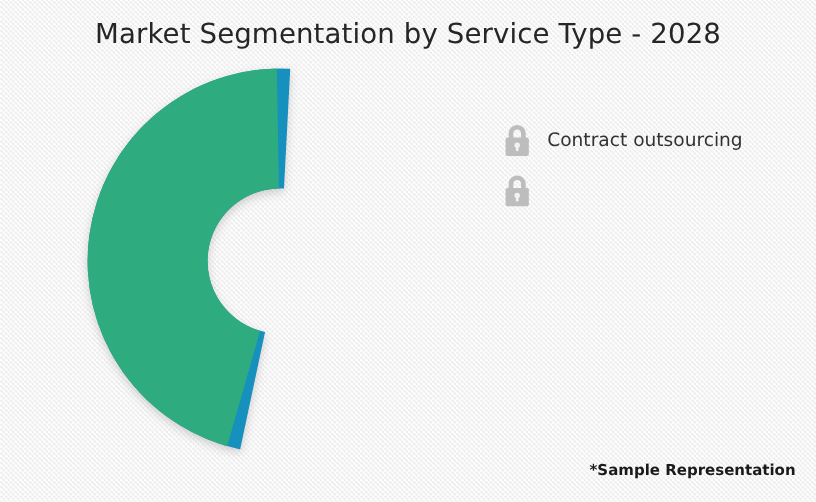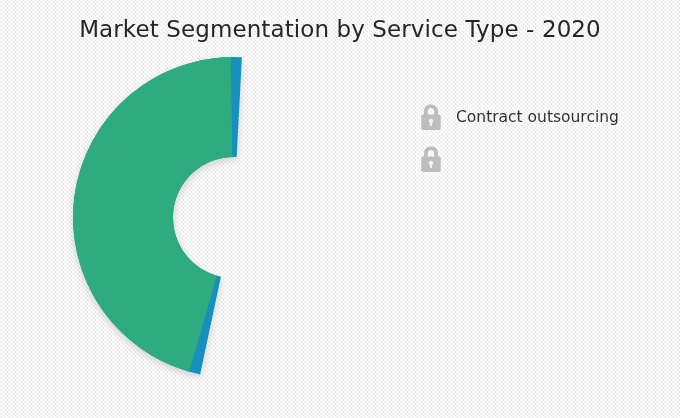--- a/index.html
+++ b/index.html
@@ -89,21 +89,21 @@
     color: #1a1a1a;
     font-family: "DejaVu Sans", sans-serif;
     white-space: nowrap;
   }
 </style>
 </head>
 <body>
 
 <div id="chart-card">
 
-  <div id="chart-title">Market Segmentation by Service Type - 2020</div>
+  <div id="chart-title">Market Segmentation by Service Type - 2028</div>
 
   <div id="donut-wrap">
     <svg id="donut-svg" viewBox="0 0 321 321">
       <defs>
         <filter id="donut-shadow" x="-25%" y="-25%" width="150%" height="150%">
           <feDropShadow dx="0" dy="3" stdDeviation="4" flood-color="#9a9a9a" flood-opacity="0.45"></feDropShadow>
         </filter>
       </defs>
       <g filter="url(#donut-shadow)">
 
@@ -130,14 +130,15 @@
       <svg class="lock-icon" viewBox="0 0 26 30">
         <path d="M13 2.2c-4.0 0-7.1 3.1-7.1 7.0v4.3h3.9V9.2c0-1.8 1.4-3.2 3.2-3.2s3.2 1.4 3.2 3.2v4.3h3.9V9.2c0-3.9-3.1-7.0-7.1-7.0z" fill="#bdbdbd"></path>
         <rect x="3.3" y="12.6" width="19.4" height="15.3" rx="1.6" ry="1.6" fill="#bdbdbd"></rect>
         <circle cx="13" cy="19.0" r="2.3" fill="#f2f2f2"></circle>
         <rect x="11.9" y="19.0" width="2.2" height="5.0" rx="1.0" ry="1.0" fill="#f2f2f2"></rect>
       </svg>
     </div>
 
   </div>
 
+  <div id="sample-note">*Sample Representation</div>
 
 </div>
 
 </body></html>

